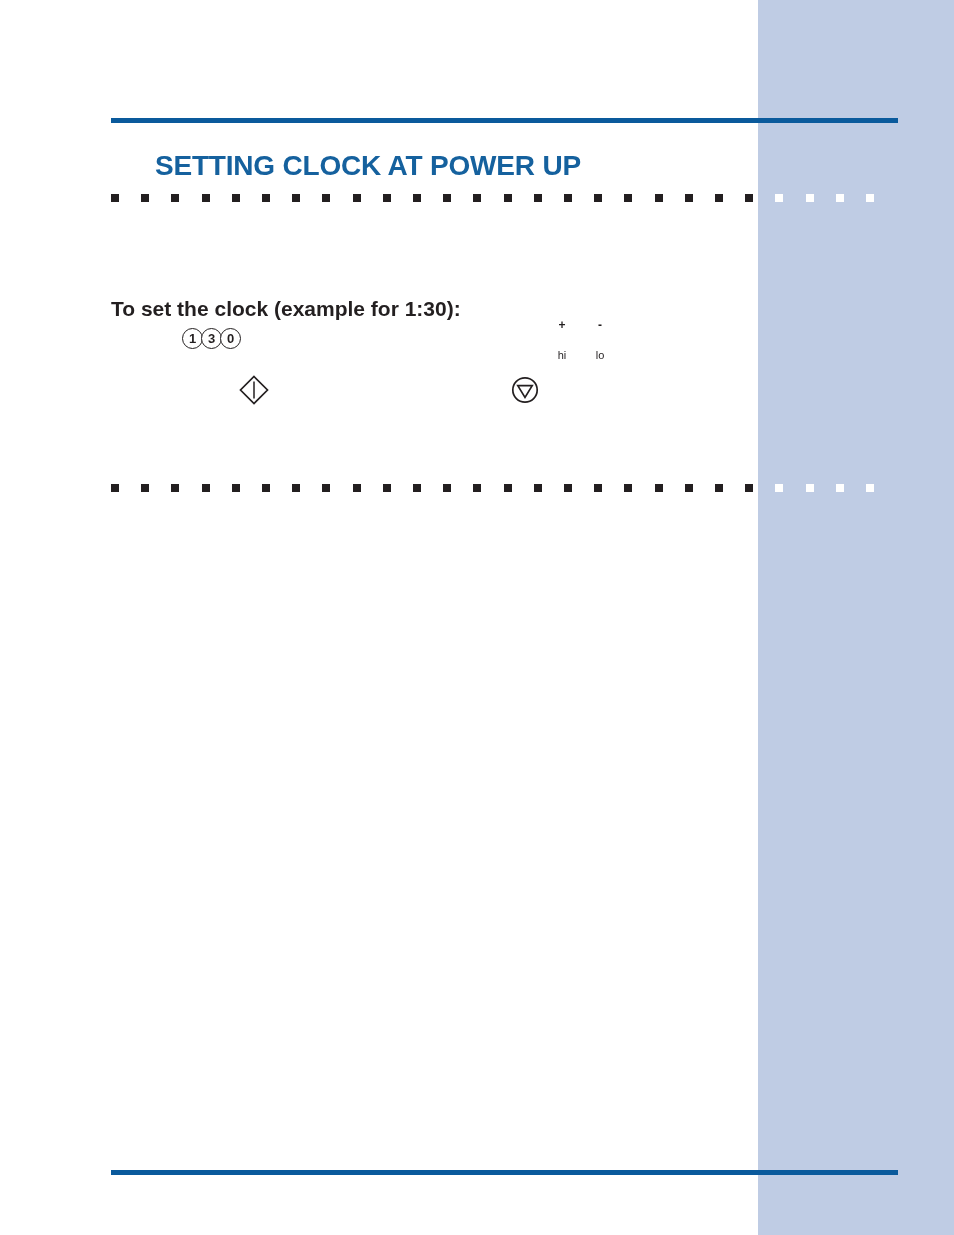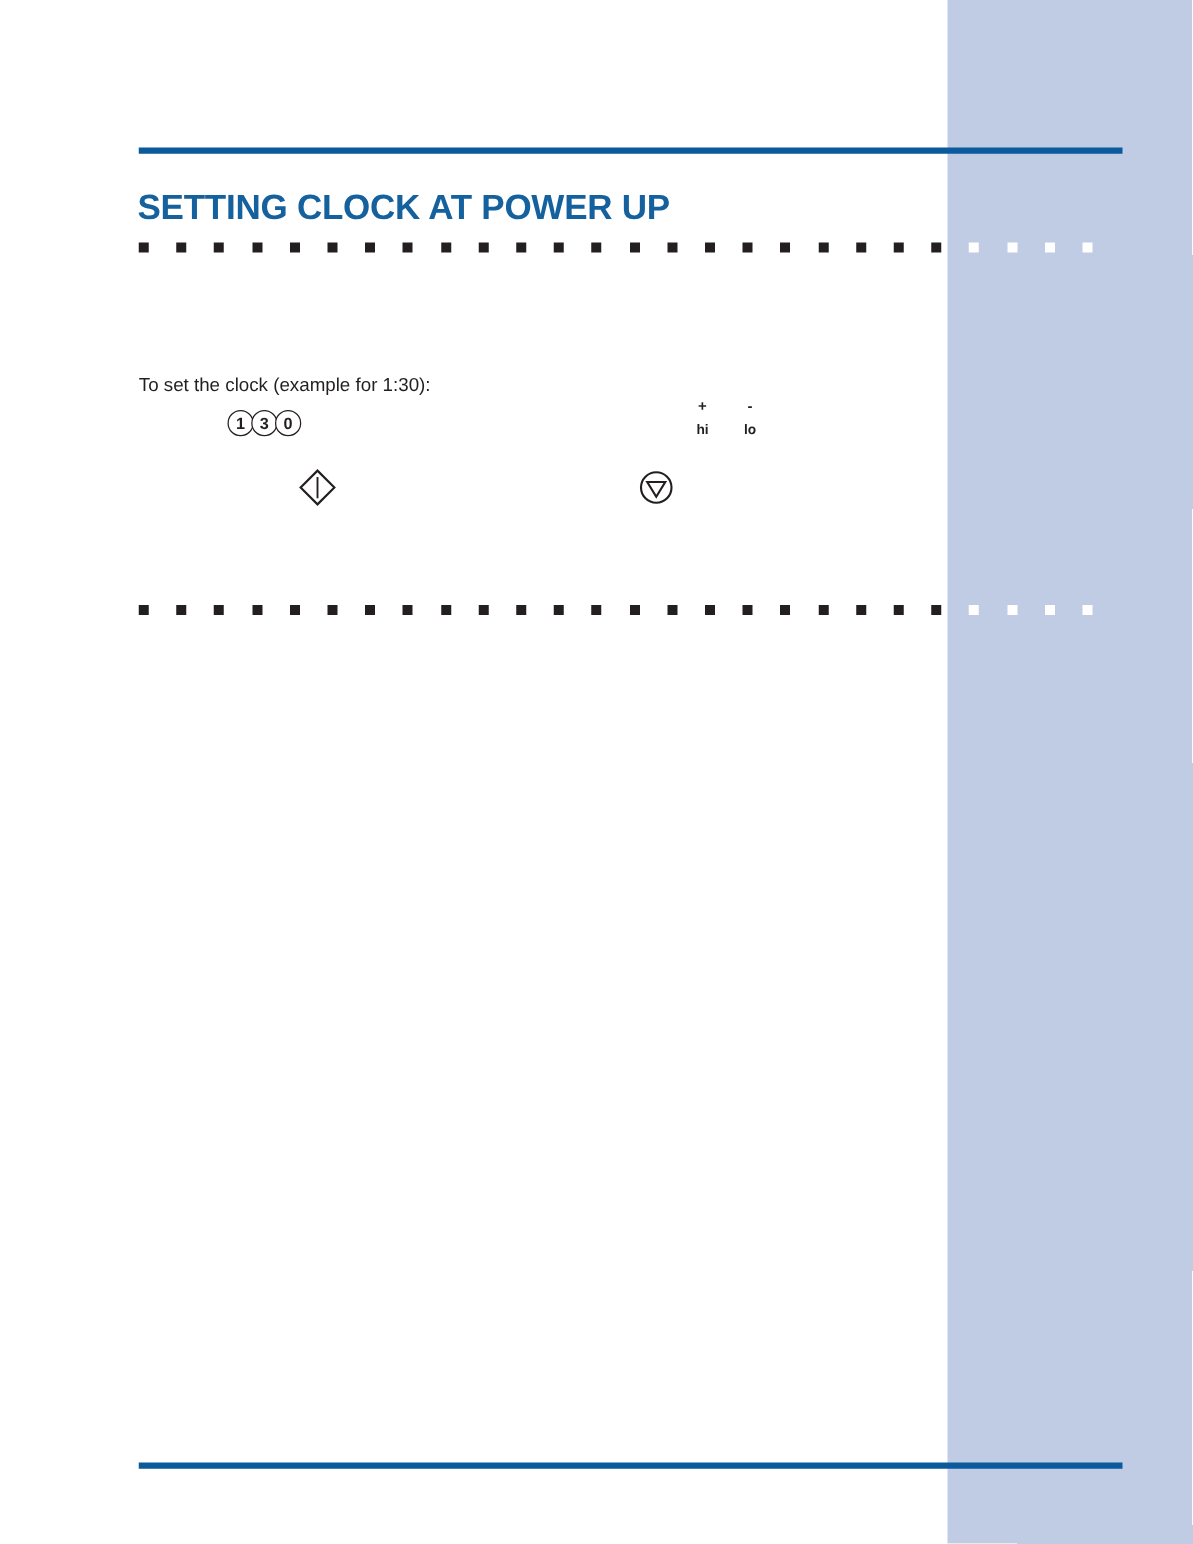--- a/index.html
+++ b/index.html
@@ -68,33 +68,33 @@
     left: 110px;
     margin: 0;
     color: #15619e;
     font-family: "Liberation Sans", sans-serif;
     font-weight: bold;
     font-size: 28px;
     line-height: 32px;
     letter-spacing: -0.2px;
     white-space: nowrap;
   }
-  .heading-1 { top: 150px; }
+  .heading-1 { top: 150px; margin-left: 45px; }
   .heading-2 { top: 440px; }
 
   
   .body-label {
     position: absolute;
     left: 111px;
     top: 299px;
     margin: 0;
     color: #231f20;
     font-family: "Liberation Sans", sans-serif;
-    font-weight: normal;
-    font-size: 15px;
+    font-weight: bold;
+    font-size: 21px;
     line-height: 19px;
     white-space: nowrap;
   }
 
   
   .step-digits {
     position: absolute;
     left: 182px;
     top: 328px;
     display: flex;
@@ -143,24 +143,24 @@
     width: 18px;
   }
   .pad-legend .pad-sign {
     color: #231f20;
     font-family: "Liberation Sans", sans-serif;
     font-weight: bold;
     font-size: 12px;
     line-height: 13px;
   }
   .pad-legend .pad-word {
-    margin-top: 6px;
-    color: #231f20;
-    font-family: "Liberation Sans", sans-serif;
-    font-weight: bold;
+    margin-top: 17px;
+    color: #231f20;
+    font-family: "Liberation Sans", sans-serif;
+    font-weight: normal;
     font-size: 11px;
     line-height: 12px;
   }
 </style>
 </head>
 <body>
 
 <div class="page">
 
   <div class="sidebar-band"></div>

